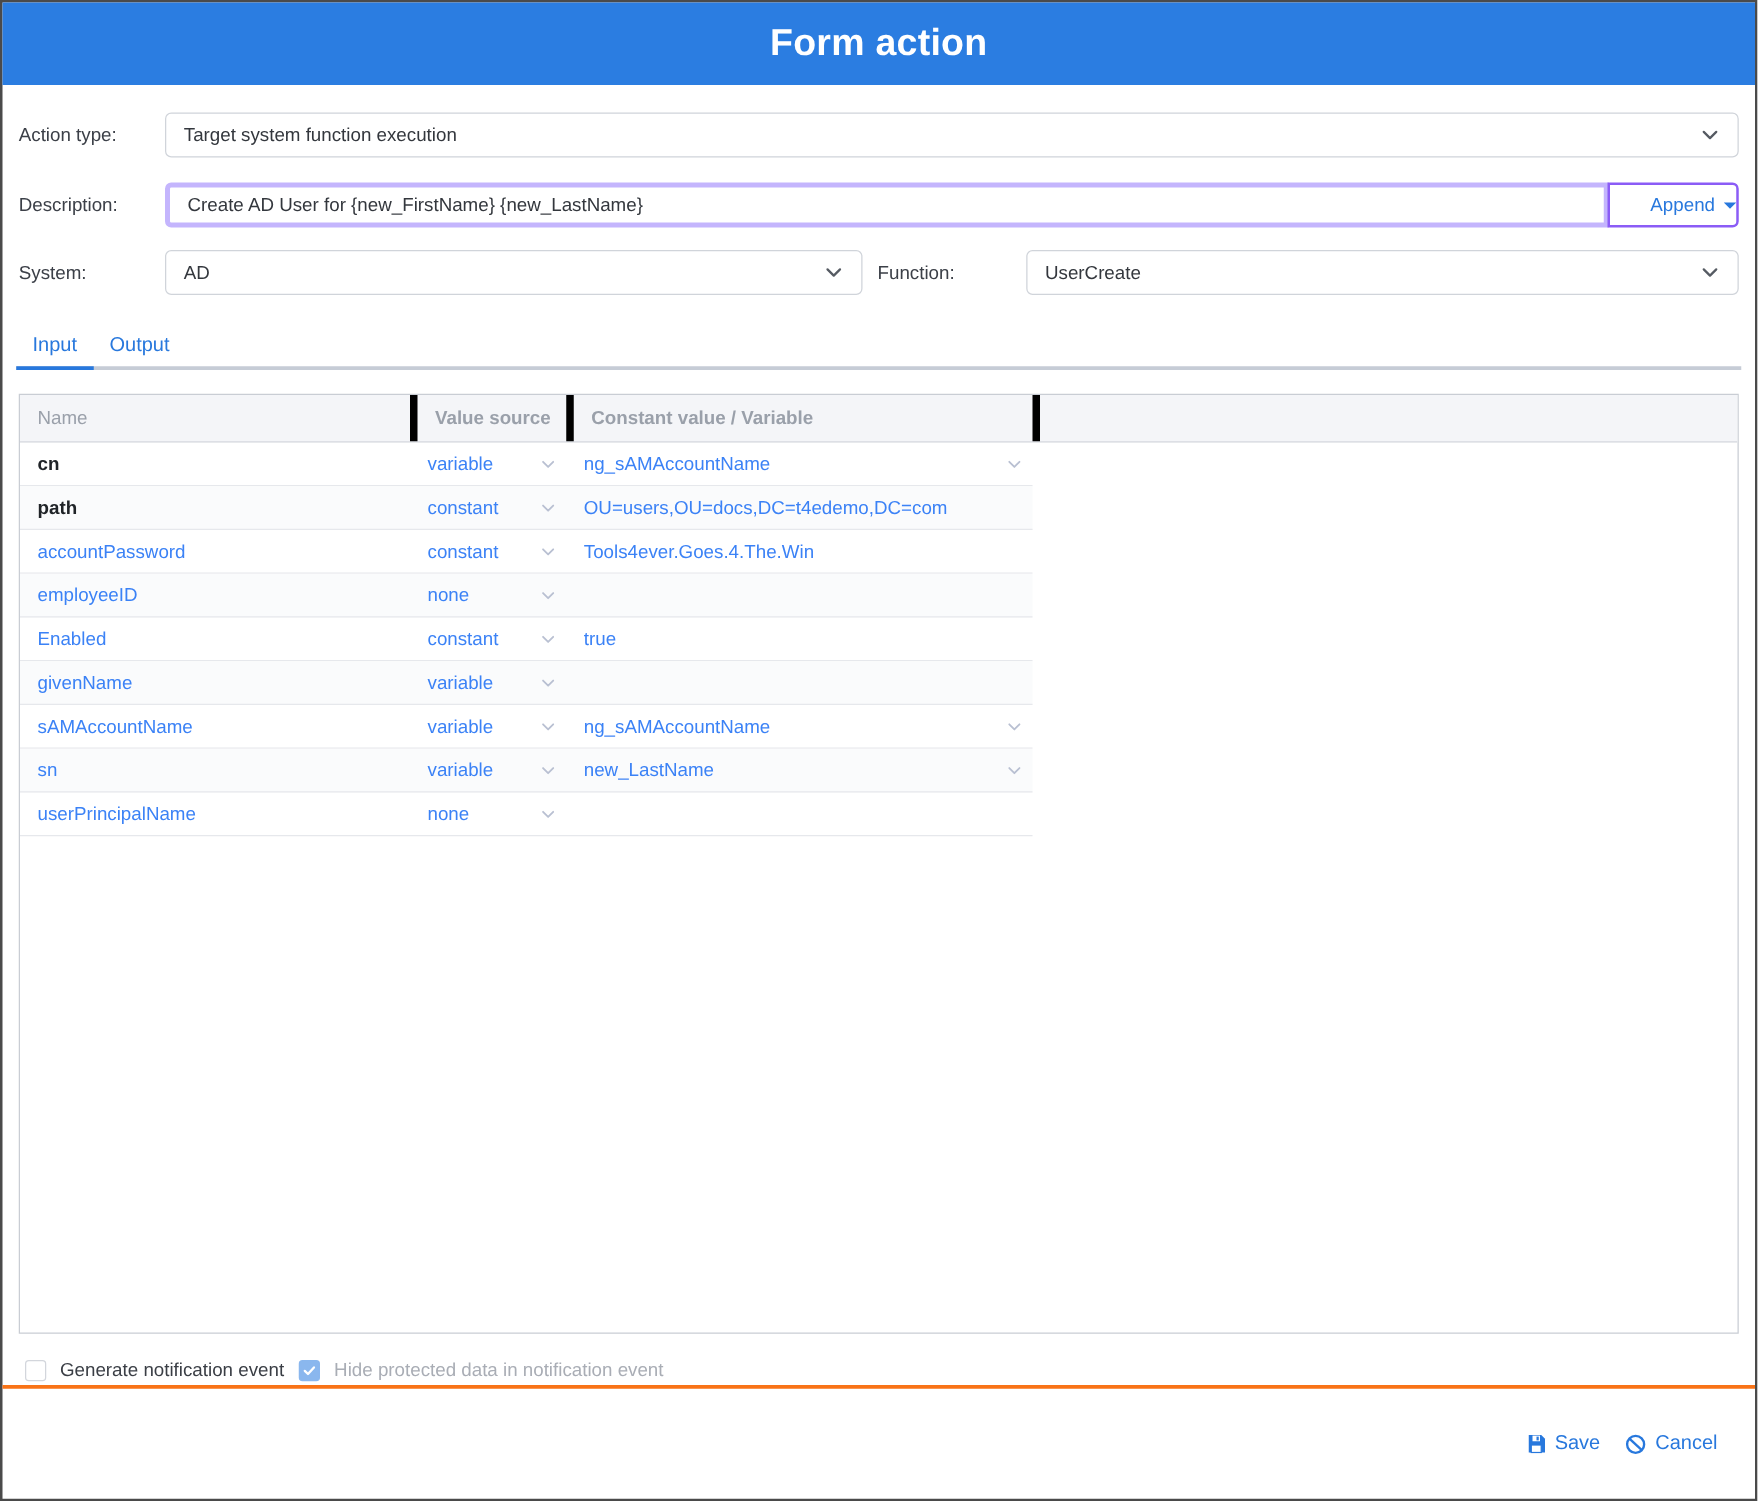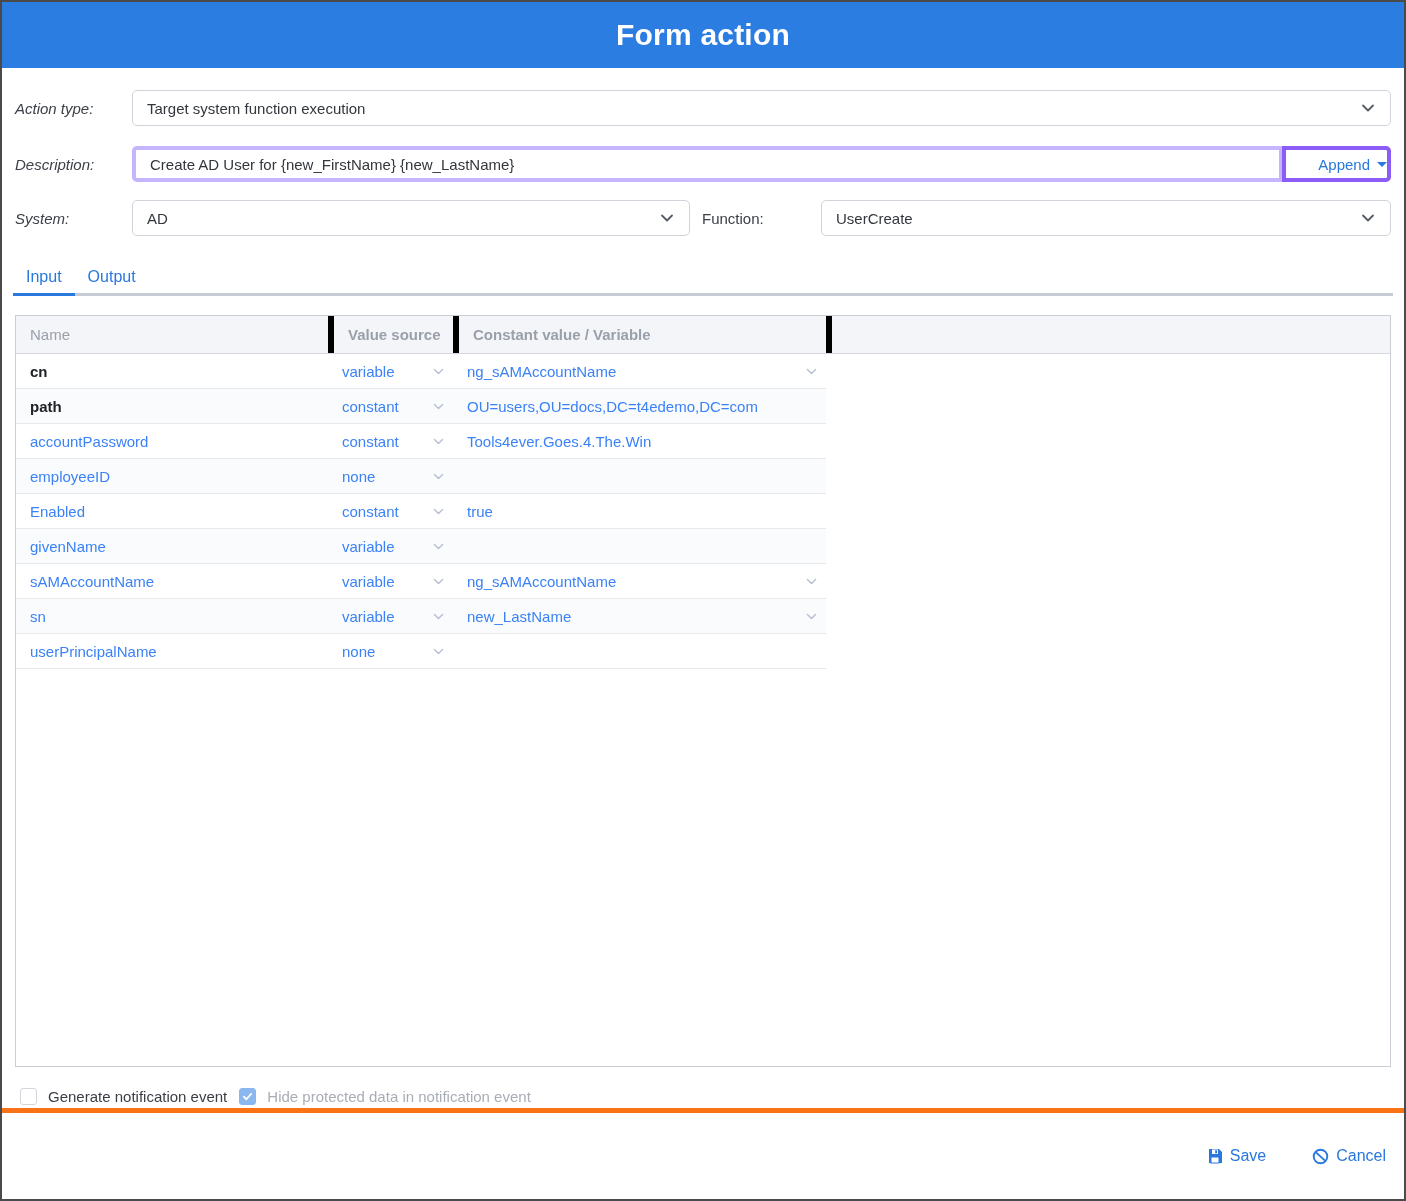--- a/index.html
+++ b/index.html
@@ -25,21 +25,21 @@
   
   .form-row {
     display:flex; align-items:center;
     margin:0 13px;
   }
   .row-action   { margin-top:22px; }
   .row-desc     { margin-top:20px; }
   .row-system   { margin-top:18px; }
   .form-label {
     width:117px; flex:0 0 117px;
-    font-size:15px; color:#3c4048;font-style:italic;
+    font-size:15px; color:#3c4048;
   }
   .select-box {
     height:36px; background:#fff;
     border:1px solid #d0d4da; border-radius:5px;
     display:flex; align-items:center;
     padding:0 14px; font-size:15px; color:#33373d;
     cursor:pointer;
   }
   .select-box .chev { margin-left:auto; }
   .grow { flex:1 1 auto; }
@@ -50,21 +50,21 @@
   .input-group { flex:1 1 auto; display:flex; }
   .text-input {
     flex:1 1 auto; height:36px;
     border:4px solid #c4b5fd; border-radius:5px 0 0 5px;
     padding:0 14px; font-size:15px; color:#33373d;
     font-family:"Liberation Sans", sans-serif;
     outline:none; background:#fff;
   }
   .append-btn {
     flex:0 0 92px; height:36px; margin-left:-1px;
-    border:4px solid #8b5cf6; border-radius:0 5px 5px 0;
+    border:2px solid #8b5cf6; border-radius:0 5px 5px 0;
     background:#fff; color:#2878dd; font-size:15px;
     font-family:"Liberation Sans", sans-serif;
     display:flex; align-items:center; justify-content:center; gap:7px;
     cursor:pointer;
     padding-left:32px;
   }
   .caret-down {
     width:0; height:0;
     border-left:5px solid transparent; border-right:5px solid transparent;
     border-top:5px solid #2878dd;
@@ -137,24 +137,24 @@
   .checkbox.checked {
     background:#8ab7ee; border-color:#8ab7ee;
   }
   .cb-label { font-size:15px; color:#3a3e45; margin-left:11px; cursor:default; }
   .cb-label.muted { color:#a9adb5; }
   .cb-group2 { margin-left:12px; display:flex; align-items:center; }
 
   
   .footer {
     margin-top:auto;
-    border-top:5px solid #f97316;
+    border-top:3px solid #f97316;
     flex:1 0 auto;
     display:flex; align-items:center; justify-content:flex-end;
-    padding-right:18px; gap:46px;
+    padding-right:30px; gap:20px;
   }
   .footer-btn {
     display:flex; align-items:center; gap:7px;
     background:none; border:none; cursor:pointer;
     color:#2878dd; font-size:16px;
     font-family:"Liberation Sans", sans-serif;
   }
 </style>
 </head>
 <body>

